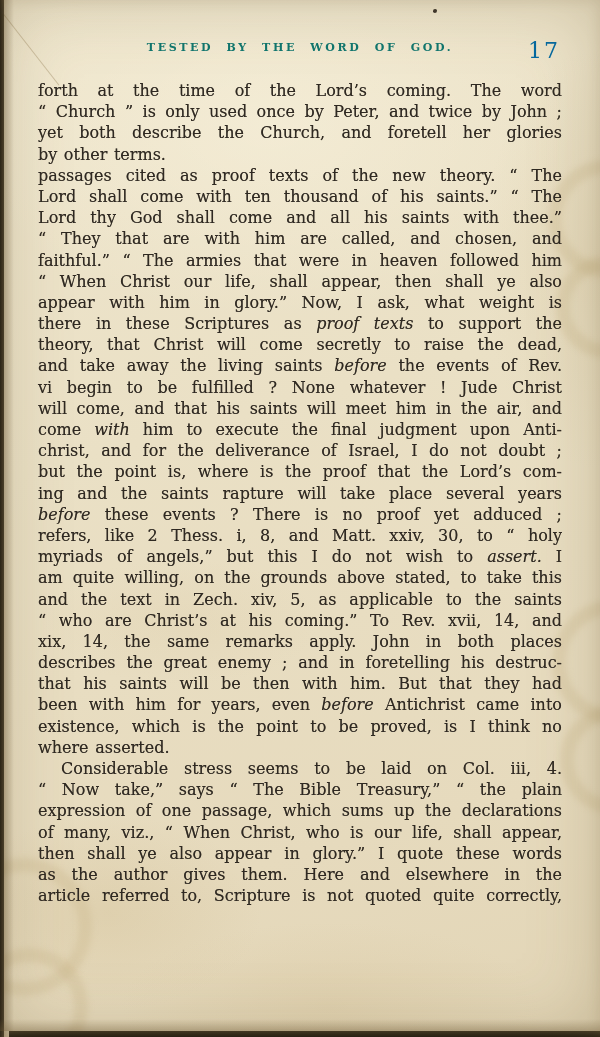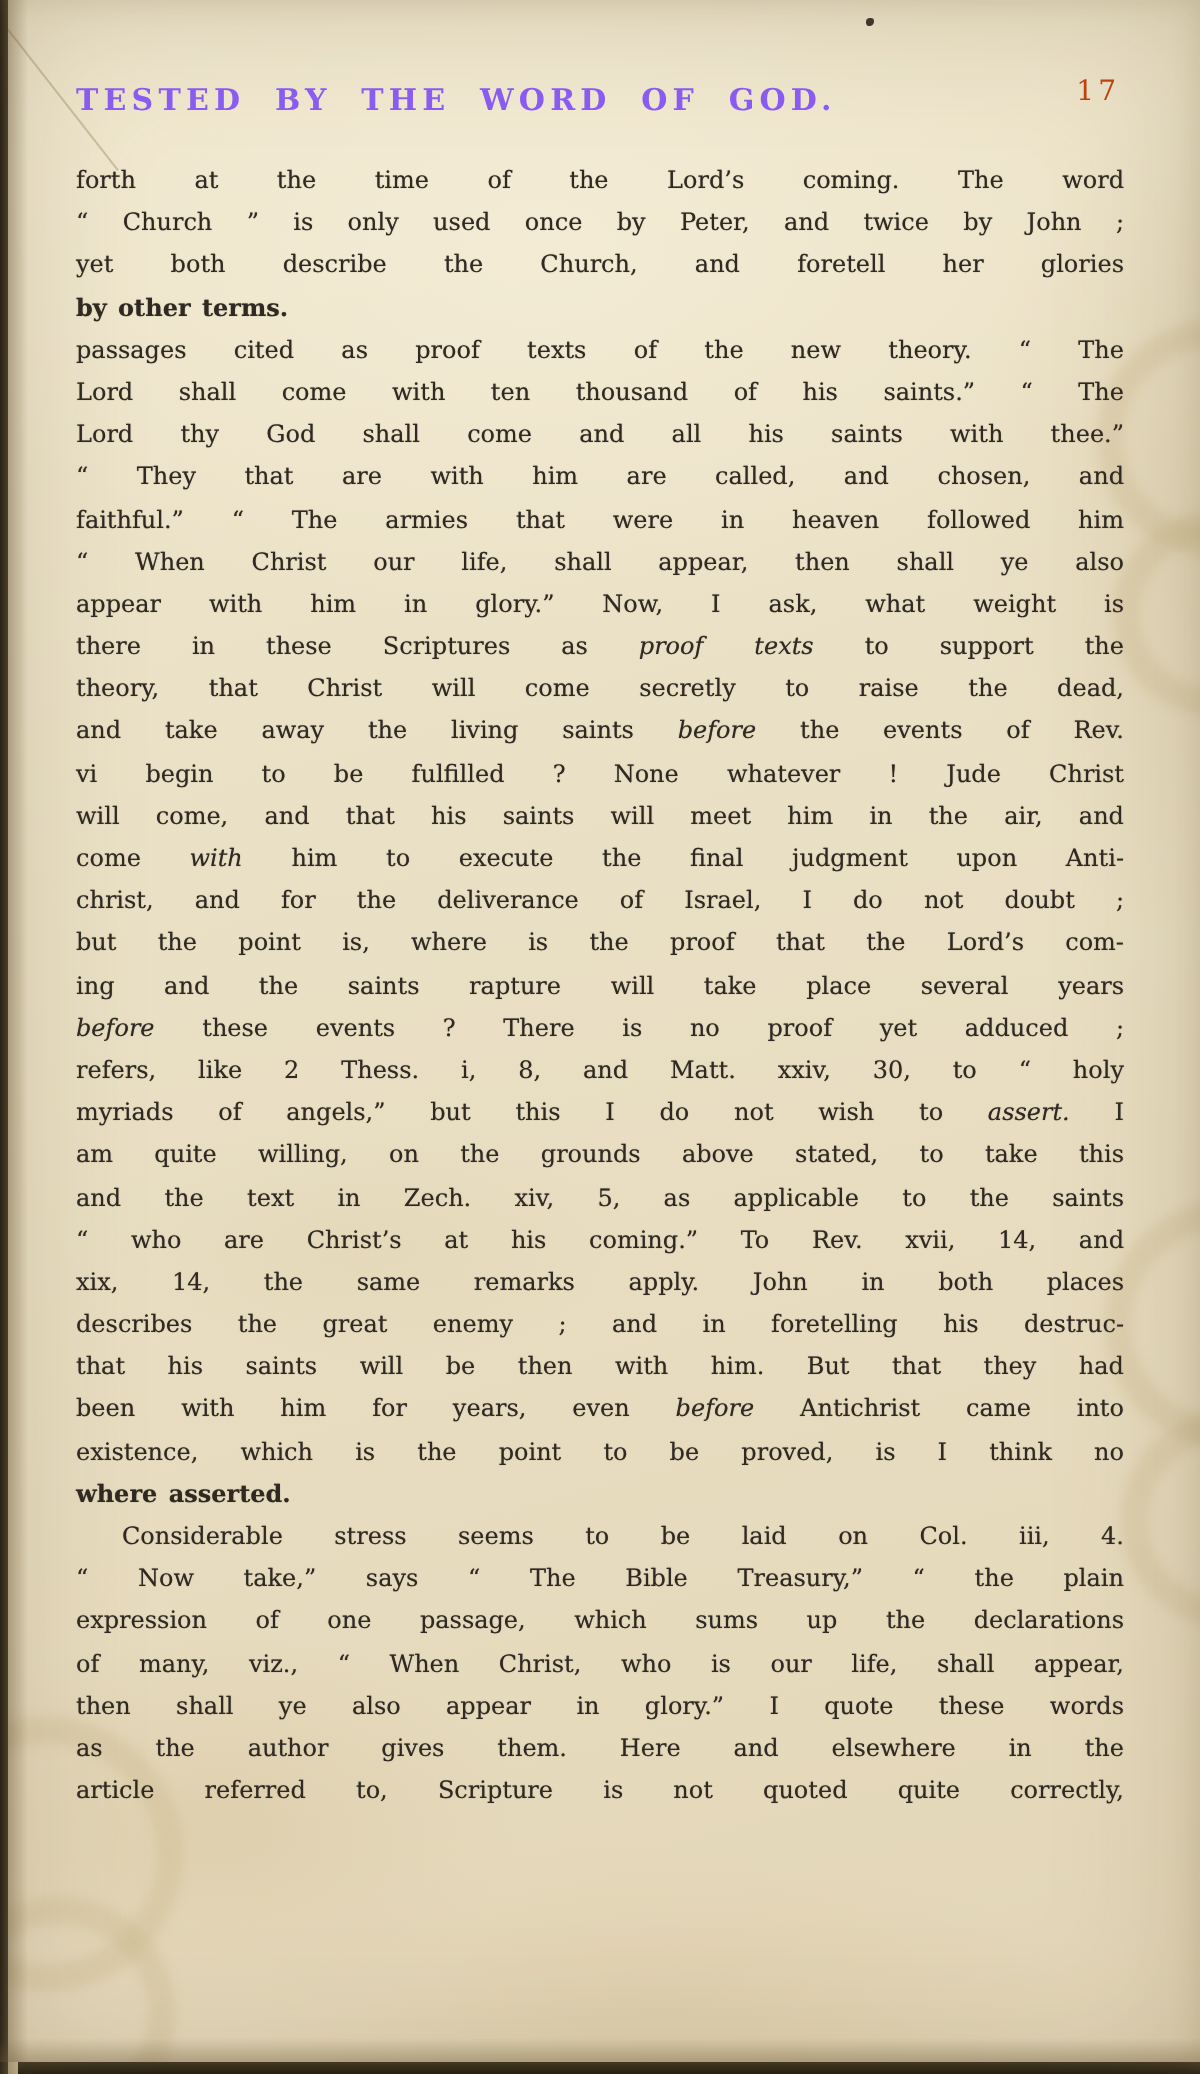--- a/index.html
+++ b/index.html
@@ -64,42 +64,43 @@
   .wm3 { left: 552px; top: 600px; width: 96px; height: 96px; }
   .wm4 { left: 560px; top: 706px; width: 80px; height: 80px; }
   .wm5 { left: -46px; top: 858px; width: 110px; height: 110px; }
   .wm6 { left: -30px; top: 948px; width: 90px; height: 90px; }
 
   .running-head {
     position: absolute; left: 38px; top: 38px; width: 524px; height: 22px;
   }
   .head-title {
     position: absolute; left: 0; right: 0; top: 3px;
-    font-size: 15px; font-weight: 700;
+    text-align: center;
+    font-size: 11px; font-weight: 700;
     letter-spacing: 2.6px; word-spacing: 7px;
-    color: #8b5cf6;
+    color: #0f766e;
   }
   .head-pagenum {
     position: absolute; right: 2px; top: 0;
-    font-size: 14px; color: #c2410c; letter-spacing: 2px;
+    font-size: 22px; color: #0369a1; letter-spacing: 2px;
   }
 
   .page-body {
     position: absolute; left: 38px; top: 80px; width: 524px;
   }
   .line {
     height: 21.2px; line-height: 21.2px;
-    font-size: 12px;
+    font-size: 16px;
     text-align: justify;
     text-align-last: justify;
     word-spacing: 1.5px;
     white-space: normal;
     text-shadow: 0 0 0.5px rgba(47,41,34,0.55);
   }
-  .line.noj { text-align: center; text-align-last: left; font-weight: bold; }
+  .line.noj { text-align: center; text-align-last: left; }
   .line.indent { text-indent: 23px; }
   .em { font-style: italic; }
 </style>
 </head>
 <body>
 
 <div class="paper-mottle"></div>
 
 <div class="wm wm-ring wm1"></div>
 <div class="wm wm-ring wm2"></div>

